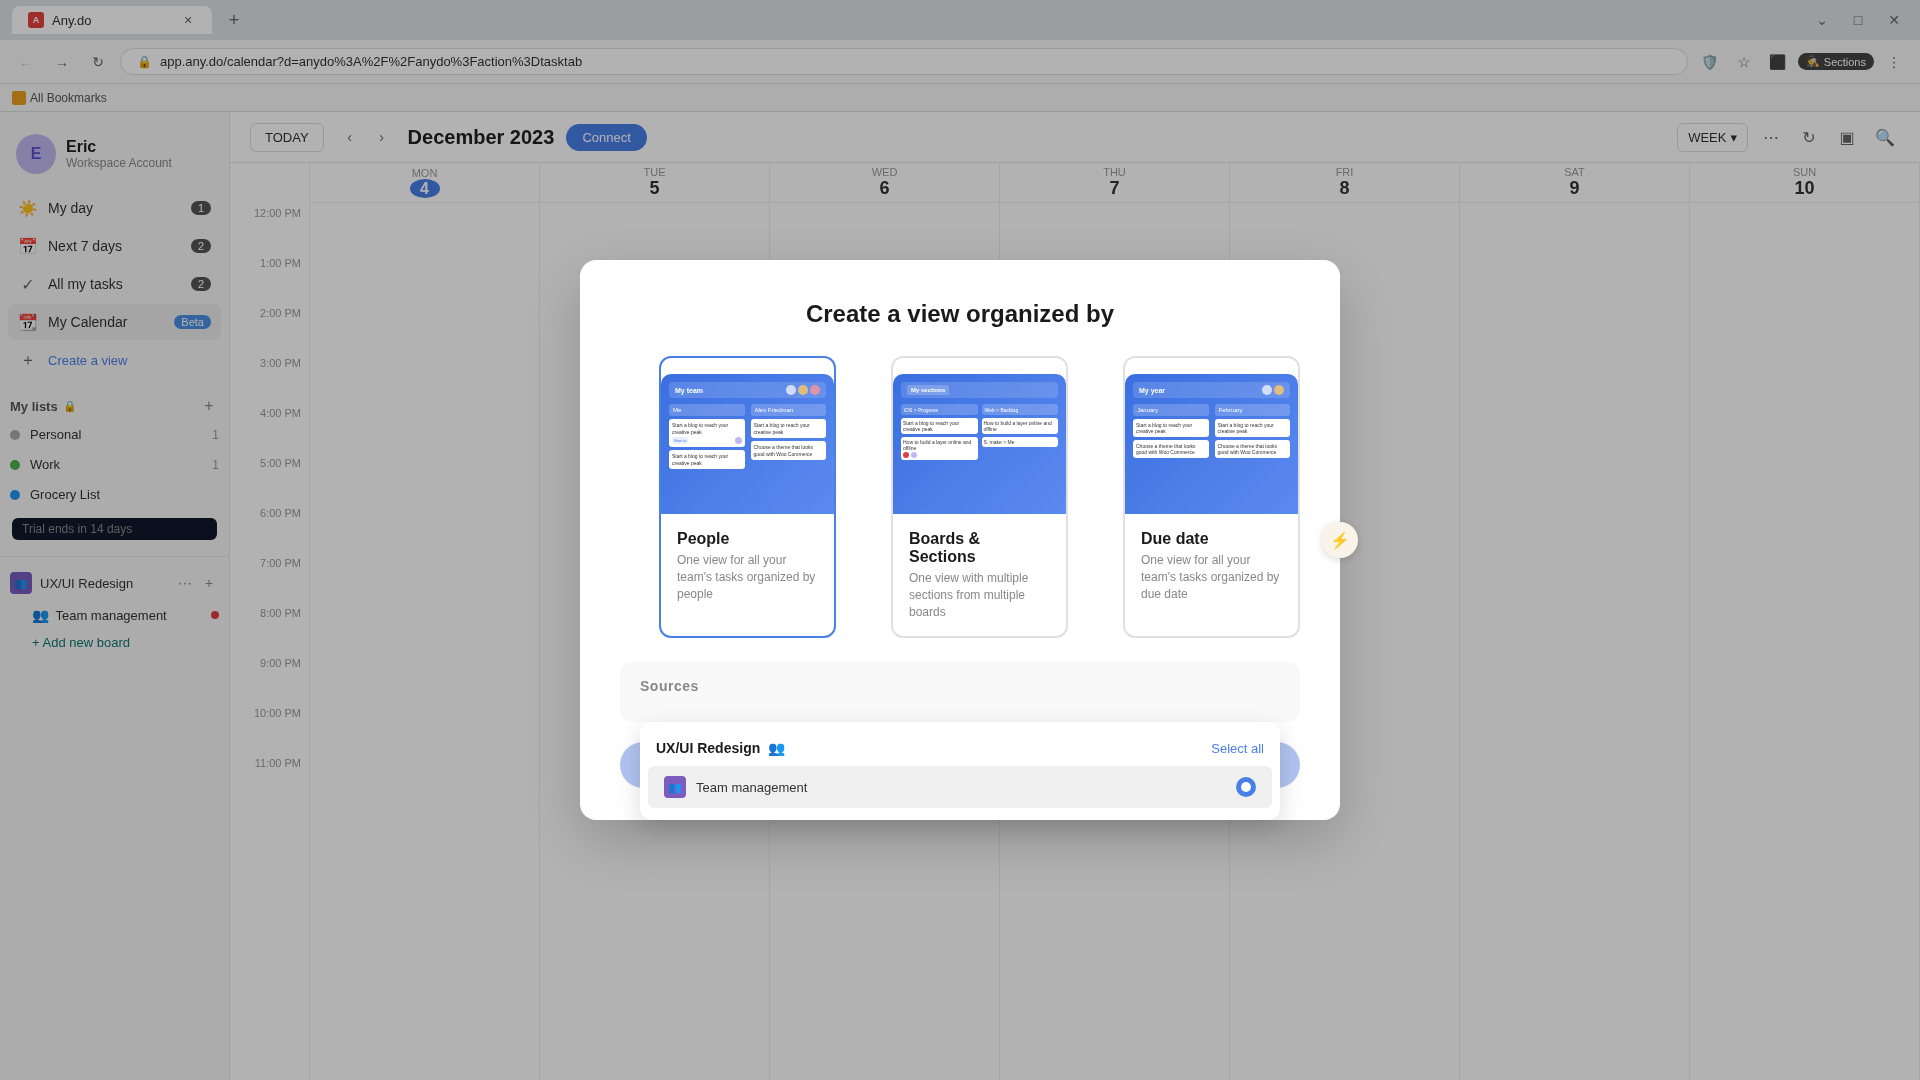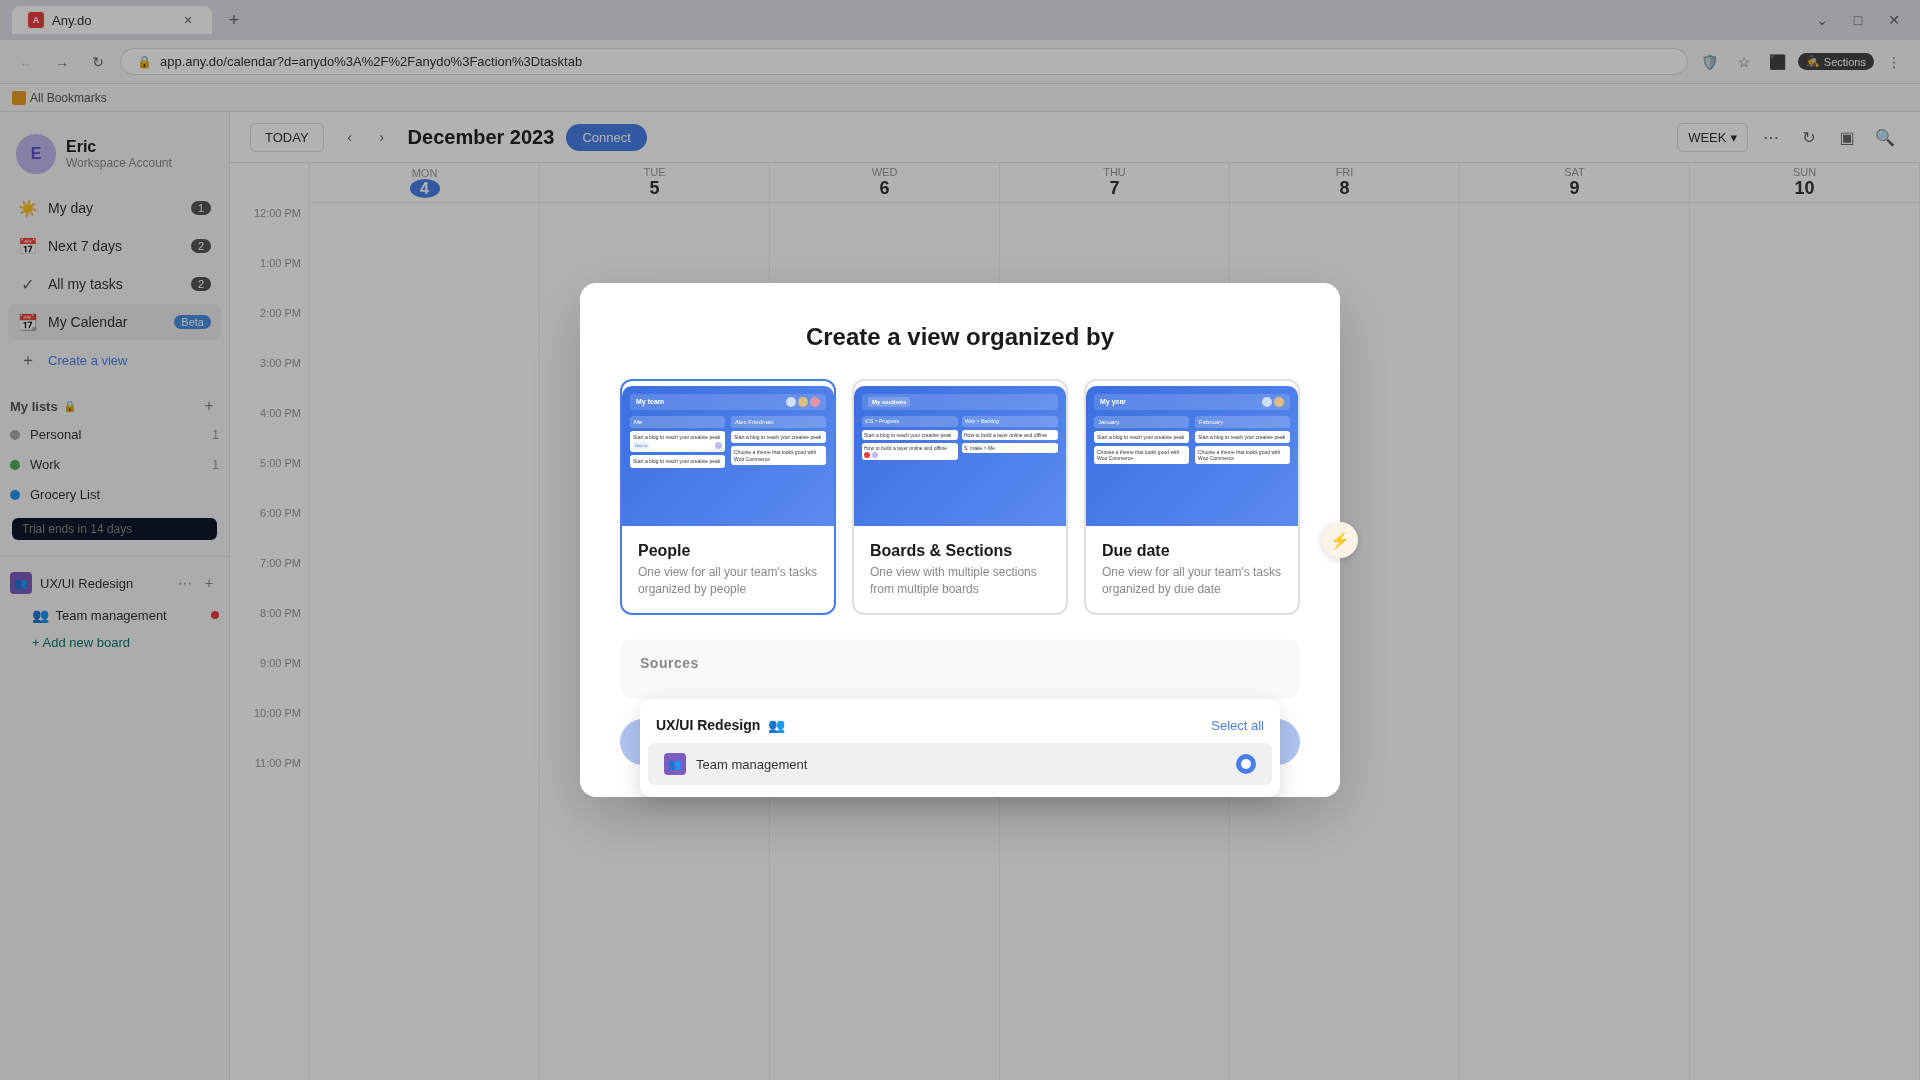--- a/index.html
+++ b/index.html
@@ -91,21 +91,21 @@
     .day-num { font-size: 18px; font-weight: 600; color: #333; }
     .day-num.today { background: #4a7fe8; color: white; border-radius: 50%; width: 30px; height: 30px; display: flex; align-items: center; justify-content: center; font-size: 16px; }
     .day-body { flex: 1; position: relative; }
 
     
     .modal-overlay { position: fixed; top: 0; left: 0; width: 100%; height: 100%; background: rgba(0,0,0,0.3); display: flex; align-items: center; justify-content: center; z-index: 1000; }
     .modal { background: white; border-radius: 16px; width: 760px; max-height: 560px; padding: 40px 40px 32px; box-shadow: 0 20px 60px rgba(0,0,0,0.2); position: relative; overflow: visible; }
     .modal-title { font-size: 24px; font-weight: 700; color: #1a1a1a; text-align: center; margin-bottom: 28px; }
 
     .view-options { display: flex; gap: 16px; margin-bottom: 24px; }
-    .view-card { flex: 1; border: 2px solid #e0e0e0; border-radius: 12px; padding: 5px 0 16px; cursor: pointer; overflow: hidden; transition: border-color 0.2s; }
+    .view-card { flex: 1; border: 2px solid #e0e0e0; border-radius: 12px; padding: 16px 0 16px; cursor: pointer; overflow: hidden; transition: border-color 0.2s; margin-left: 39px; }
     .view-card.selected { border-color: #4a7fe8; }
     .view-card-image { width: 100%; height: 140px; background: #e8f0fe; border-radius: 10px 10px 0 0; overflow: hidden; position: relative; margin-bottom: 16px; }
     .view-card-title { font-size: 16px; font-weight: 600; color: #1a1a1a; padding: 0 16px 4px; }
     .view-card-desc { font-size: 12px; color: #888; padding: 0 16px; line-height: 1.4; }
 
     
     .sources-section { background: #f9f9f9; border-radius: 12px; padding: 16px 20px; margin-bottom: 20px; position: relative; }
     .sources-title { font-size: 14px; font-weight: 600; color: #888; margin-bottom: 12px; letter-spacing: 0.5px; }
 
     

